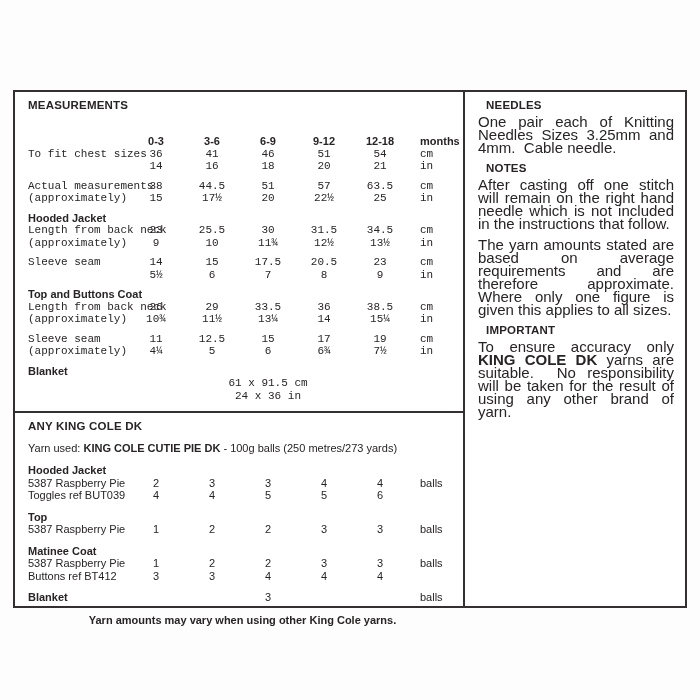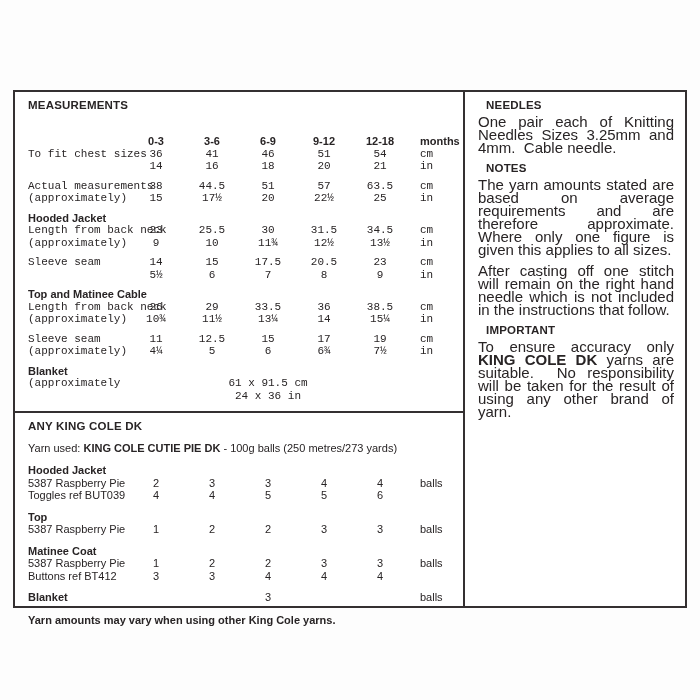--- a/index.html
+++ b/index.html
@@ -35,21 +35,21 @@
   .bold{font-weight:bold;}
   .mhdr{margin-top:23px;}
   .mhdr .mval,.mhdr .munit{font-weight:bold;}
   .mheading{font-size:11px;font-weight:bold;line-height:12.5px;margin-top:7px;}
   .mrow.mgroup{margin-top:7px;font-family:Liberation Mono, monospace;}
   .mrow.mgroup.tight,.mrow.mgroup.first{margin-top:0;}
 
   .yarn-used{font-size:11px;line-height:13px;margin:9px 0 0;white-space:nowrap;}
   .mat-heading-row{margin-top:9px;}
   .mat-heading-row .mlabel{font-weight:bold;}
-  .footnote{font-size:11px;font-weight:bold;line-height:13px;margin:10px 0 0;}
+  .footnote{font-size:11px;font-weight:bold;line-height:13px;margin:10px 0 0;text-align:center;}
 
   .rp-heading{font-size:11.5px;font-weight:bold;line-height:13px;margin:8px 8px 3px;letter-spacing:.2px;}
   .rp-heading:first-child{margin-top:0;}
   .rp-para{font-size:15px;line-height:13px;margin:0 0 8px;text-align:justify;}
   .rp-para strong{font-weight:bold;}
 </style>
 </head>
 <body>
 
 <div class="sheet">
@@ -179,21 +179,21 @@
             </div>
             <div class="mval">
               <div>23</div>
               <div>9</div>
             </div>
             <div class="munit">
               <div>cm</div>
               <div>in</div>
             </div>
           </div>
-          <div class="mheading">Top and Matinee Cable</div>
+          <div class="mheading">Top and Buttons Coat</div>
           <div class="mrow mgroup tight">
             <div class="mlabel">
               <div>Length from back neck</div>
               <div>(approximately)</div>
             </div>
             <div class="mval">
               <div>26</div>
               <div>10¾</div>
             </div>
             <div class="mval">
@@ -242,23 +242,20 @@
               <div>19</div>
               <div>7½</div>
             </div>
             <div class="munit">
               <div>cm</div>
               <div>in</div>
             </div>
           </div>
           <div class="mheading">Blanket</div>
           <div class="mrow mgroup tight">
-            <div class="mlabel">
-              <div>(approximately</div>
-            </div>
             <div class="mcenter">
               <div>61 x 91.5 cm</div>
               <div>24 x 36 in</div>
             </div>
             <div class="munit"></div>
           </div>
         </div>
     </section>
 
     <section class="materials">
@@ -334,19 +331,19 @@
       <p class="footnote">Yarn amounts may vary when using other King Cole yarns.</p>
     </section>
 
   </div>
 
   <div class="right-col">
     <div id="right-panel">
         <div class="rp-heading">NEEDLES</div>
         <p class="rp-para">One pair each of Knitting Needles Sizes 3.25mm and 4mm.&nbsp; Cable needle.</p>
         <div class="rp-heading">NOTES</div>
+        <p class="rp-para">After casting off one stitch will remain on the right hand needle which is not included in the instructions that follow.</p>
         <p class="rp-para">The yarn amounts stated are based on average requirements and are therefore approximate. Where only one figure is given this applies to all sizes.</p>
-        <p class="rp-para">After casting off one stitch will remain on the right hand needle which is not included in the instructions that follow.</p>
         <div class="rp-heading">IMPORTANT</div>
         <p class="rp-para"><span>To ensure accuracy only </span><strong>KING COLE DK</strong><span> yarns are suitable.&nbsp; No responsibility will be taken for the result of using any other brand of yarn.</span></p>
       </div>
   </div>
 </div>
 
 </body></html>

